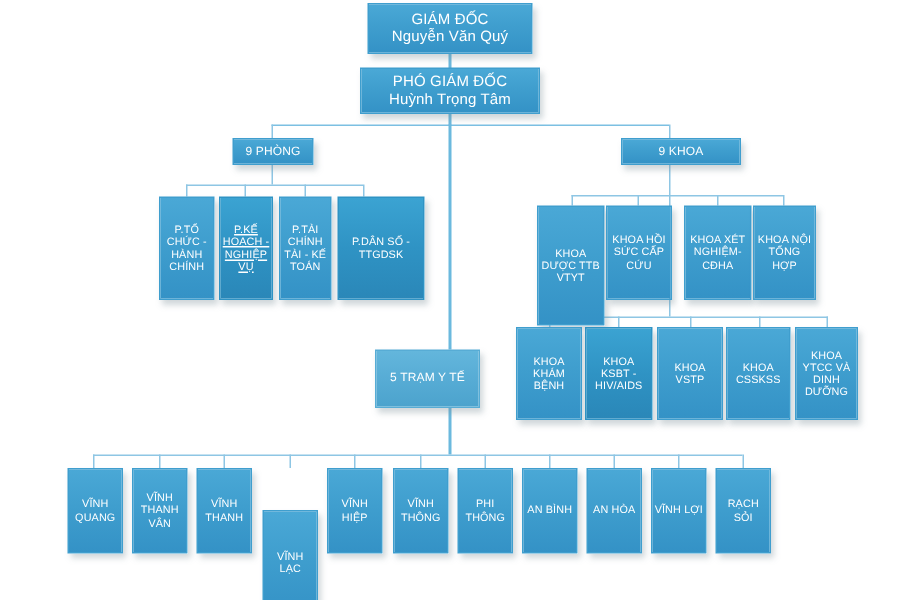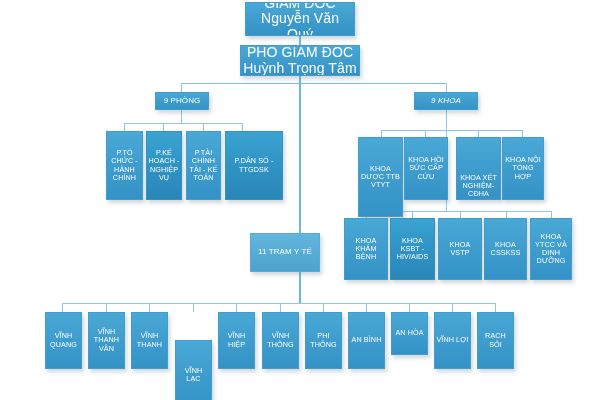--- a/index.html
+++ b/index.html
@@ -53,21 +53,21 @@
   .node.dark {
     background: linear-gradient(180deg, #3ba3d2 0%, #2f93c4 50%, #2a87b8 100%);
     border-color: #2f93c4;
   }
   .node.pale {
     background: linear-gradient(180deg, #63b6dc 0%, #57acd5 50%, #4ca3cd 100%);
     border-color: #57acd5;
   }
 
   
-  .t-head { font-size: 14px; }
+  .t-head { font-size: 10px; }
   .t-head .sub { font-weight: normal; }
   .t-mid  { font-size: 8px; }
   .t-xs   { font-size: 7.2px; }
 </style>
 </head>
 <body>
 
 <div id="chart">
 
   <div class="line v vthick" style="left:299px; top:36px; height:11px;"></div>
@@ -125,48 +125,48 @@
 
   <div class="node t-head" style="left:240px; top:45px; width:120px; height:31px; flex-direction:column;">
     <span class="lbl">PHÓ GIÁM ĐỐC</span>
     <span class="lbl sub">Huỳnh Trọng Tâm</span>
   </div>
 
   <div class="node t-mid" style="left:155px; top:92px; width:54px; height:18px;">
     <span class="lbl">9 PHÒNG</span>
   </div>
 
-  <div class="node t-mid" style="left:414px; top:92px; width:64px; height:18px;font-style:italic;">
+  <div class="node t-mid" style="left:414px; top:92px; width:80px; height:18px;">
     <span class="lbl">9 KHOA</span>
   </div>
 
   <div class="node pale t-mid" style="left:250px; top:233px; width:70px; height:39px;">
-    <span class="lbl">11 TRẠM Y TẾ</span>
+    <span class="lbl">5 TRẠM Y TẾ</span>
   </div>
 
   <div class="node t-xs" style="left:106px; top:131px; width:37px; height:69px;">
     <span class="lbl">P.TỔ CHỨC - HÀNH CHÍNH</span>
   </div>
-  <div class="node dark t-xs" style="left:146px; top:131px; width:36px; height:69px;">
+  <div class="node dark t-xs" style="left:146px; top:131px; width:36px; height:69px;text-decoration:underline;">
     <span class="lbl">P.KẾ HOẠCH - NGHIỆP VỤ</span>
   </div>
   <div class="node t-xs" style="left:186px; top:131px; width:35px; height:69px;">
     <span class="lbl">P.TÀI CHÍNH TÀI - KẾ TOÁN</span>
   </div>
   <div class="node dark t-xs" style="left:225px; top:131px; width:58px; height:69px;">
     <span class="lbl">P.DÂN SỐ - TTGDSK</span>
   </div>
 
   <div class="node t-xs" style="left:358px; top:137px; width:45px; height:80px;">
     <span class="lbl">KHOA DƯỢC TTB VTYT</span>
   </div>
   <div class="node t-xs" style="left:404px; top:137px; width:44px; height:63px;">
     <span class="lbl">KHOA HỒI SỨC CẤP CỨU</span>
   </div>
-  <div class="node t-xs" style="left:456px; top:137px; width:45px; height:63px;align-items:flex-end;">
+  <div class="node t-xs" style="left:456px; top:137px; width:45px; height:63px;">
     <span class="lbl">KHOA XÉT NGHIỆM-CĐHA</span>
   </div>
   <div class="node t-xs" style="left:502px; top:137px; width:42px; height:63px;">
     <span class="lbl">KHOA NỘI TỔNG HỢP</span>
   </div>
 
   <div class="node t-xs" style="left:344px; top:218px; width:44px; height:62px;">
     <span class="lbl">KHOA KHÁM BỆNH</span>
   </div>
   <div class="node dark t-xs" style="left:390px; top:218px; width:45px; height:62px;">
@@ -199,21 +199,21 @@
   </div>
   <div class="node t-xs" style="left:262px; top:312px; width:37px; height:57px;">
     <span class="lbl">VĨNH THÔNG</span>
   </div>
   <div class="node t-xs" style="left:305px; top:312px; width:37px; height:57px;">
     <span class="lbl">PHI THÔNG</span>
   </div>
   <div class="node t-xs" style="left:348px; top:312px; width:37px; height:57px;">
     <span class="lbl">AN BÌNH</span>
   </div>
-  <div class="node t-xs" style="left:391px; top:312px; width:37px; height:43px;">
+  <div class="node t-xs" style="left:391px; top:312px; width:37px; height:57px;">
     <span class="lbl">AN HÒA</span>
   </div>
   <div class="node t-xs" style="left:434px; top:312px; width:37px; height:57px;">
     <span class="lbl">VĨNH LỢI</span>
   </div>
   <div class="node t-xs" style="left:477px; top:312px; width:37px; height:57px;">
     <span class="lbl">RẠCH SỎI</span>
   </div>
 
 </div>

